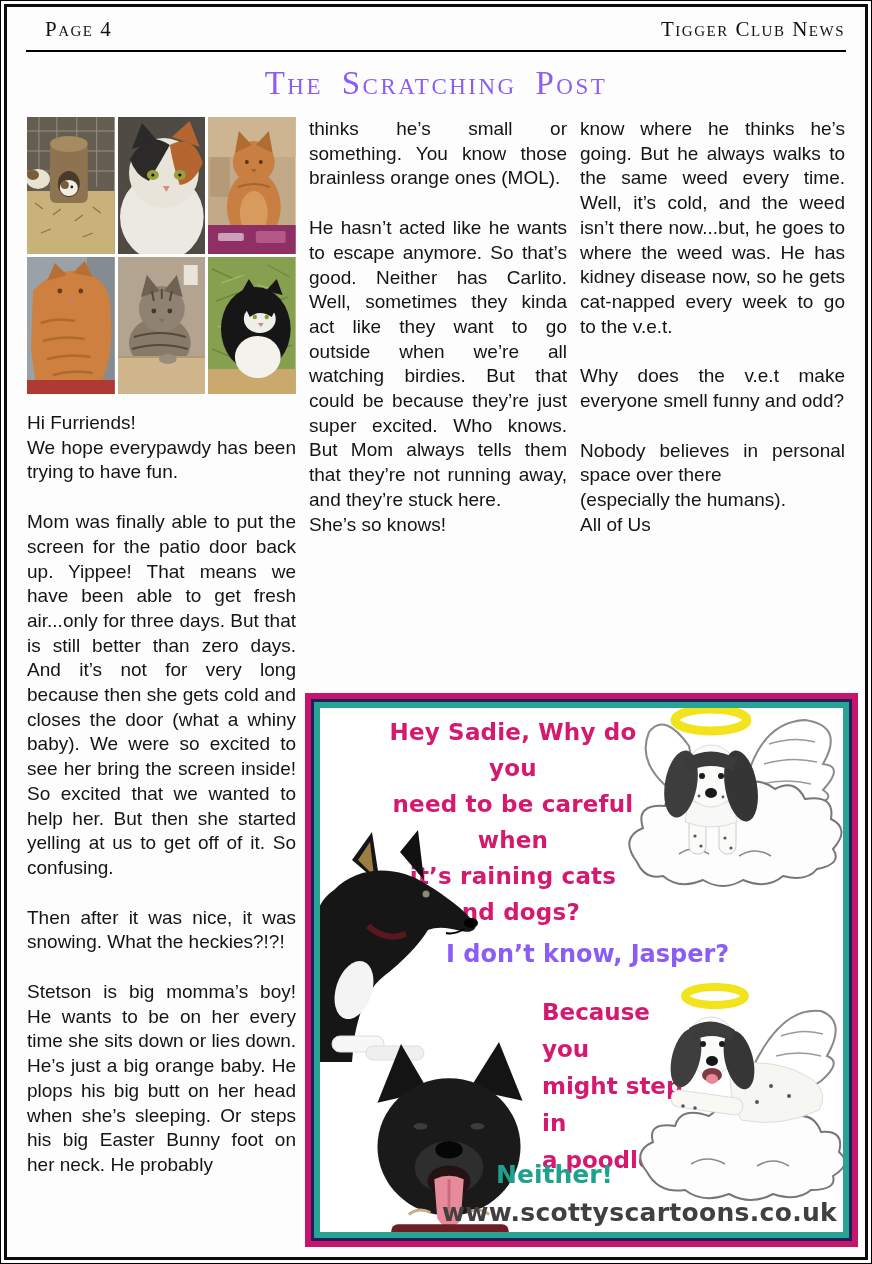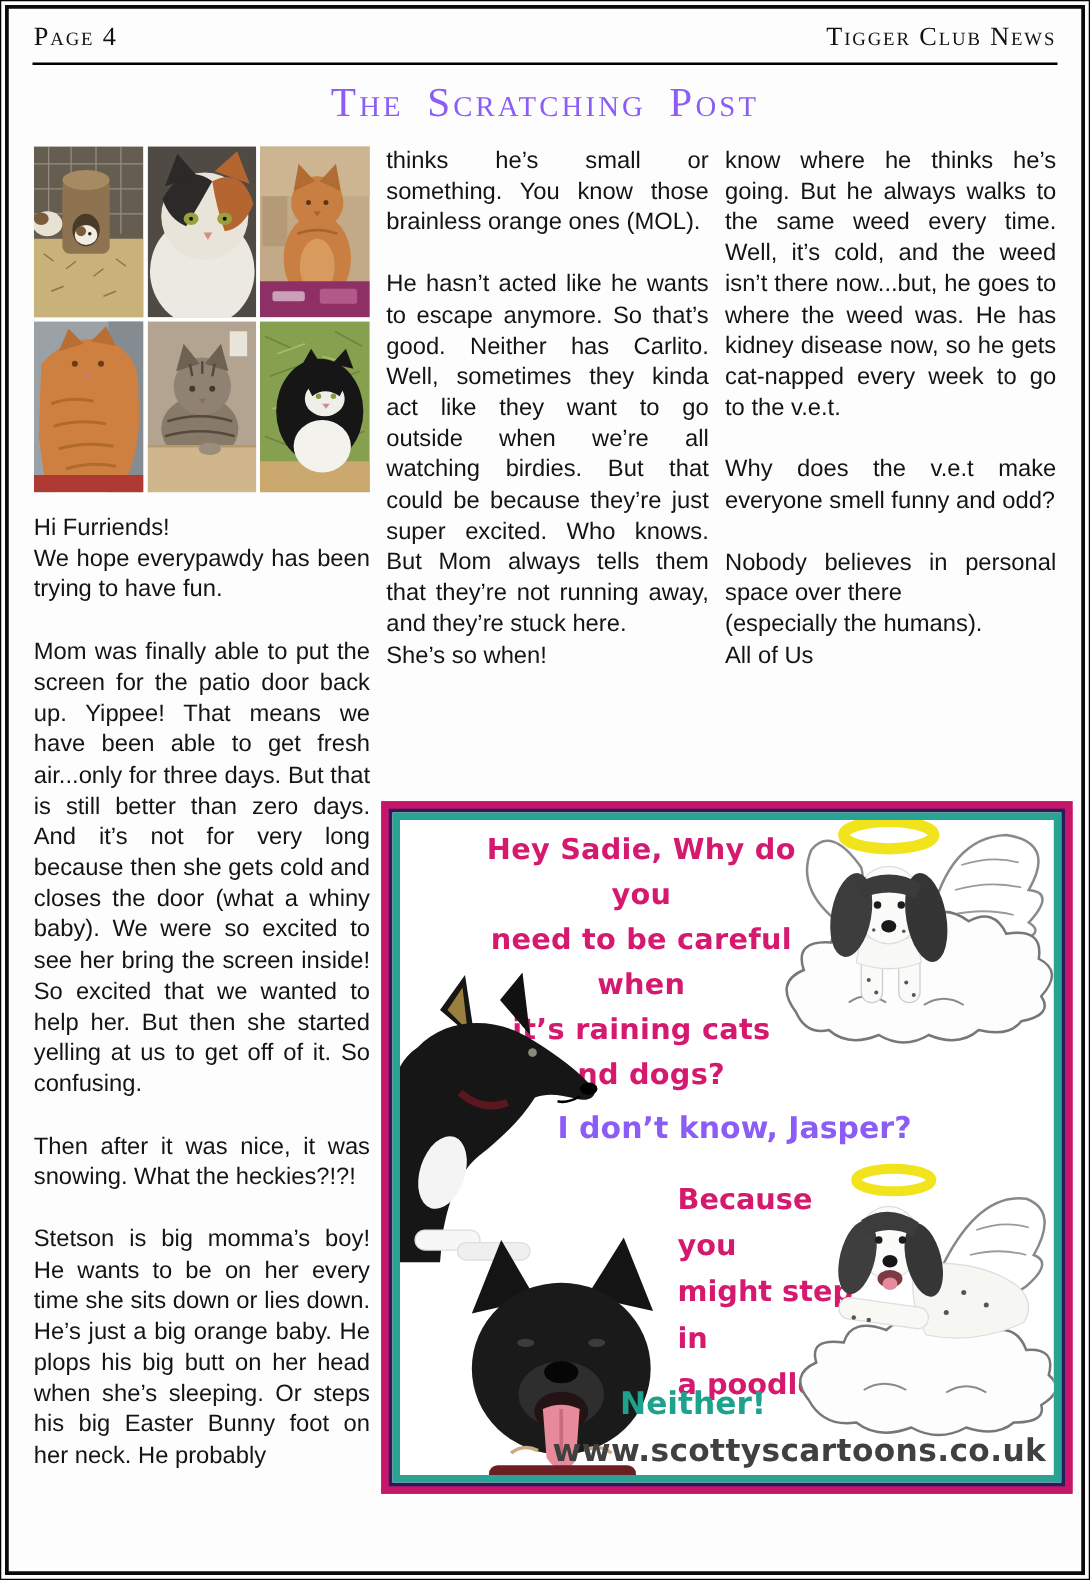--- a/index.html
+++ b/index.html
@@ -8,21 +8,21 @@
     position: relative; width: 872px; height: 1264px; margin: 0 auto;
     background: #fdfdfd; border: 1px solid #000; overflow: hidden;
   }
   .frame {
     position: absolute; inset: 3px; border: 3px solid #0a0a0a;
     pointer-events: none; z-index: 40;
   }
   
   .hdr {
     display: flex; justify-content: space-between; align-items: baseline;
-    padding: 16px 26px 0 26px;
+    padding: 16px 26px 0 44px;
     font-family: "Liberation Serif", serif; font-variant: small-caps;
     font-size: 21px; letter-spacing: 1.5px; color: #111;
   }
   .rule { margin: 8px 25px 0 25px; border-top: 2px solid #000; }
   .title {
     text-align: center; margin: 13px 0 15px 0;
     font-family: "Liberation Serif", serif; font-variant: small-caps;
     font-weight: 500; font-size: 33px; letter-spacing: 2.5px; word-spacing: 8px;
     color: #8b5cf6;
   }
@@ -39,21 +39,21 @@
   
   .collage {
     width: 269px; height: 277px; margin-bottom: 17px;
     display: grid; grid-template-columns: repeat(3, 1fr);
     grid-template-rows: 1fr 1fr; gap: 3px; background: #fff;
   }
   .collage .ph { overflow: hidden; }
   .collage svg { width: 100%; height: 100%; display: block; }
   
   .cartoon {
-    position: absolute; left: 304px; top: 640px; width: 553px; height: 554px;
+    position: absolute; left: 304px; top: 692px; width: 553px; height: 554px;
     border: 6px solid #c6156b; z-index: 10; background: #c6156b;
   }
   .cartoon-mid { width: 100%; height: 100%; border: 3px solid #20205c; }
   .cartoon-in {
     width: 100%; height: 100%; border: 6px solid #28a394; background: #fff;
     position: relative; overflow: hidden;
     font-family: "DejaVu Sans", sans-serif; font-weight: bold;
   }
   .q1 {
     position: absolute; left: 62px; top: 6px; width: 262px; text-align: center;
@@ -239,21 +239,21 @@
       <p class="p">Hi Furriends!</p>
       <p class="p">We hope everypawdy has been trying to have fun.</p>
       <p class="p gap">Mom was finally able to put the screen for the patio door back up. Yippee! That means we have been able to get fresh air...only for three days. But that is still better than zero days. And it’s not for very long because then she gets cold and closes the door (what a whiny baby). We were so excited to see her bring the screen inside! So excited that we wanted to help her. But then she started yelling at us to get off of it. So confusing.</p>
       <p class="p gap">Then after it was nice, it was snowing. What the heckies?!?!</p>
       <p class="p gap">Stetson is big momma’s boy! He wants to be on her every time she sits down or lies down. He’s just a big orange baby. He plops his big butt on her head when she’s sleeping. Or steps his big Easter Bunny foot on her neck. He probably</p>
     </div>
 
     <div class="col col-mid">
       <p class="p">thinks he’s small or something. You know those brainless orange ones (MOL).</p>
       <p class="p gap">He hasn’t acted like he wants to escape anymore. So that’s good. Neither has Carlito. Well, sometimes they kinda act like they want to go outside when we’re all watching birdies. But that could be because they’re just super excited. Who knows. But Mom always tells them that they’re not running away, and they’re stuck here.</p>
-      <p class="p">She’s so when!</p>
+      <p class="p">She’s so knows!</p>
     </div>
 
     <div class="col col-right">
       <p class="p">know where he thinks he’s going. But he always walks to the same weed every time. Well, it’s cold, and the weed isn’t there now...but, he goes to where the weed was. He has kidney disease now, so he gets cat-napped every week to go to the v.e.t.</p>
       <p class="p gap">Why does the v.e.t make everyone smell funny and odd?</p>
       <p class="p gap">Nobody believes in personal space over there</p>
       <p class="p">(especially the humans).</p>
       <p class="p">All of Us</p>
     </div>
   </div>

